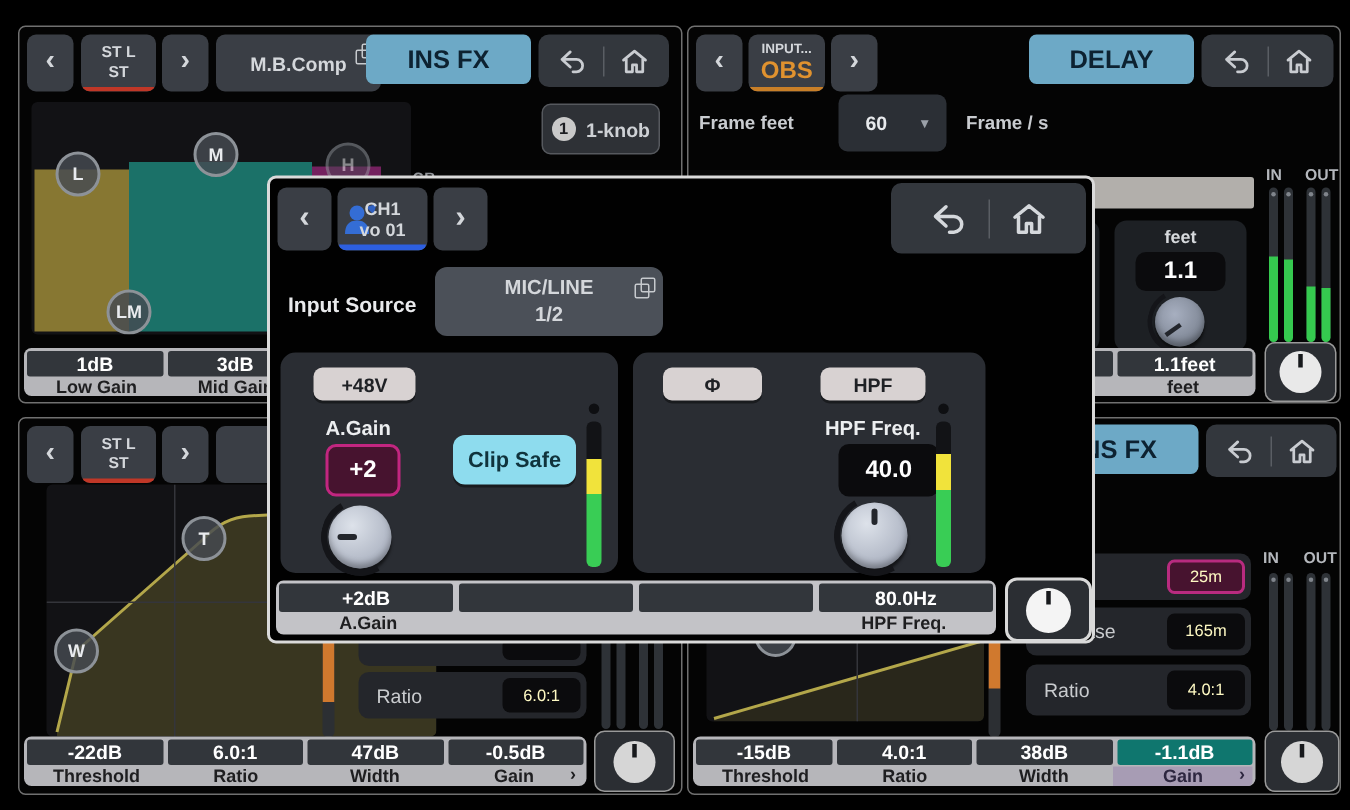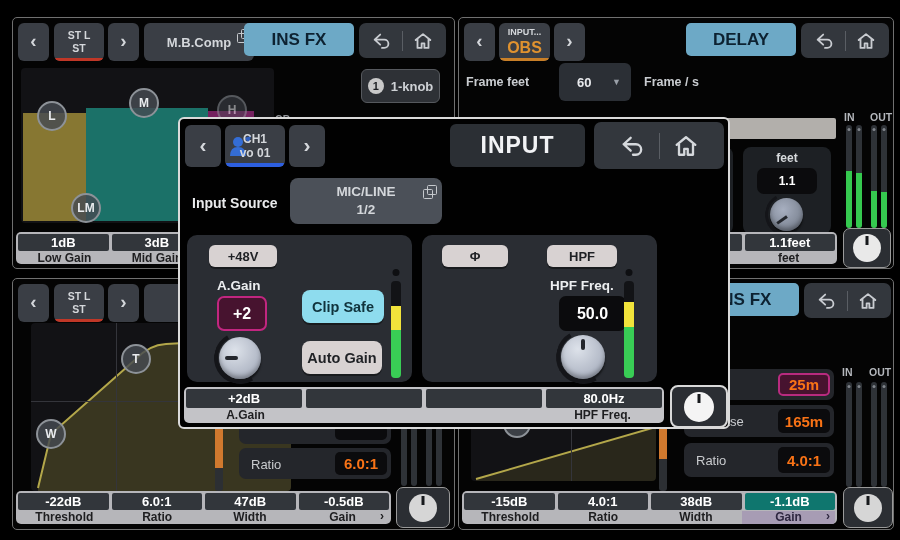--- a/index.html
+++ b/index.html
@@ -40,21 +40,21 @@
   .knob-icon::after{content:"";position:absolute;left:50%;top:2px;width:3px;height:9px;background:#17191c;transform:translateX(-50%);}
   .meter{position:absolute;width:6px;background:#2e3237;border-radius:3px;}
   .meter::before{content:"";position:absolute;top:3px;left:50%;transform:translateX(-50%);
                  width:3px;height:3px;border-radius:50%;background:#80858c;}
   .meter .fill{position:absolute;left:0;right:0;bottom:0;border-radius:0 0 3px 3px;background:#35c94f;}
   .gr-meter{position:absolute;width:8px;background:#2c2f33;border-radius:3px;overflow:hidden;}
   .gr-meter .gfill{position:absolute;top:0;left:0;right:0;background:#d0792e;}
   .rowbox{position:absolute;background:#24262b;border-radius:7px;color:#c9cbce;font-size:13px;}
   .rowbox .rlabel{position:absolute;left:12px;top:50%;transform:translateY(-50%);}
   .rowbox .rvalue{position:absolute;right:4px;top:4px;bottom:4px;width:52px;background:#0b0b0d;
-                  border-radius:5px;color:#f97316;font-weight:bold;font-size:15px;display:flex;
+                  border-radius:5px;color:#fef9c3;font-weight:normal;font-size:11px;display:flex;
                   align-items:center;justify-content:center;box-sizing:border-box;}
   .rowbox .rvalue.magenta{background:#47132f;border:2px solid #b82b7f;}
   .copy{position:absolute;width:8px;height:8px;border:1.5px solid #c6c9cd;border-radius:1.5px;}
   .copy::before{content:"";position:absolute;left:2.5px;top:-5.5px;width:8px;height:8px;
                 border:1.5px solid #c6c9cd;border-radius:1.5px;}
   .modal{position:absolute;left:178px;top:117px;width:548px;height:308px;background:#010101;
          border:2px solid #dadada;border-radius:6px;z-index:10;}
   .secbox{position:absolute;background:#2a2d33;border-radius:10px;}
   .lightbtn{position:absolute;background:#d8d2d2;color:#1f2125;font-weight:bold;border-radius:6px;
             display:flex;align-items:center;justify-content:center;box-shadow:0 2px 0 rgba(0,0,0,.4);}
@@ -196,21 +196,21 @@
     <div class="lbl" style="left:7px;top:57px;font-size:12.5px;">Frame feet</div>
     <div class="dd" style="left:100px;top:45px;width:72px;height:38px;">
       <span class="val">60</span>
       <span class="arr">▼</span>
     </div>
     <div class="lbl" style="left:185px;top:57px;font-size:12.5px;">Frame / s</div>
     <div class="abs" style="left:80px;top:100px;width:297px;height:21px;background:#b2afab;border-radius:2px;"></div>
     <div class="abs" style="left:182px;top:129px;width:92px;height:87px;background:#1d2024;border-radius:8px;"></div>
     <div class="abs" style="left:284px;top:129px;width:88px;height:87px;background:#1d2024;border-radius:8px;">
       <div class="abs" style="left:0;right:0;top:4px;text-align:center;color:#d6d9dc;font-size:12px;font-weight:bold;">feet</div>
-      <div class="valuebox" style="left:14px;top:21px;width:60px;height:26px;font-size:12px;">
+      <div class="valuebox" style="left:14px;top:21px;width:60px;height:26px;font-size:16px;">
           <span>1.1</span>
         </div>
       <div class="knob small" style="left:27px;top:51px;width:33px;height:33px;"></div>
     </div>
     <div class="mini-lbl" style="left:385px;top:93px;">IN</div>
     <div class="mini-lbl" style="left:411px;top:93px;">OUT</div>
     <div class="meter" style="left:387px;top:107px;height:103px;">
         <i class="fill" style="height:57px;"></i>
       </div>
     <div class="meter" style="left:397px;top:107px;height:103px;">
@@ -381,23 +381,20 @@
           <path d="M1 22 Q1 13 9 13 Q17 13 17 22 Z" fill="#3470dd"></path>
         <path d="M15 4 L22 2 L20 9" fill="#2f62c8"></path>
       </svg>
       <span>CH1</span>
       <span>vo 01</span>
       <i class="ul" style="background:#2d5fe0;height:4px;"></i>
     </div>
     <div class="btn nav" style="left:109px;top:6px;width:36px;height:42px;font-size:21px;">
         <span>›</span>
       </div>
-    <div class="abs" style="left:270px;top:5px;width:135px;height:43px;background:#2b2f34;border-radius:6px;display:flex;align-items:center;justify-content:center;color:#f2f3f5;font-weight:bold;font-size:23px;letter-spacing:1px;">
-        <span>INPUT</span>
-      </div>
     <div class="sysbox" style="left:414px;top:3px;width:130px;height:47px;">
       <span class="icobtn">
           <svg width="28" height="28" viewBox="0 0 24 24">
             <path d="M10 5 L4 10.5 L10 16 M4 10.5 H14.5 A4.5 4.5 0 0 1 14.5 19.5 H12" fill="none" stroke="#d5d8dc" stroke-width="2" stroke-linecap="round" stroke-linejoin="round"></path>
           </svg>
         </span>
       <span class="divider" style="height:26px;margin:0 12px;"></span>
       <span class="icobtn">
           <svg width="28" height="28" viewBox="0 0 24 24">
             <path d="M4 11 L12 4.5 L20 11 M6 9.5 V19.5 H10.5 V14.5 H13.5 V19.5 H18 V9.5" fill="none" stroke="#d5d8dc" stroke-width="2" stroke-linecap="round" stroke-linejoin="round"></path>
@@ -419,34 +416,31 @@
         <span>+48V</span>
       </div>
     <div class="lbl" style="left:37px;top:159px;font-size:13.5px;color:#eceef0;">A.Gain</div>
     <div class="valuebox magenta" style="left:37px;top:177px;width:50px;height:35px;font-size:16px;">
         <span>+2</span>
       </div>
     <div class="knob ind-left" style="left:39px;top:218px;width:42px;height:42px;"></div>
     <div class="lightbtn cyanbtn" style="left:122px;top:171px;width:82px;height:33px;font-size:14.5px;border-radius:8px;">
         <span>Clip Safe</span>
       </div>
-    <div class="lightbtn" style="left:122px;top:222px;width:80px;height:33px;font-size:14.5px;border-radius:8px;">
-        <span>Auto Gain</span>
-      </div>
     <div class="vmeter" style="left:211px;top:162px;height:97px;background:linear-gradient(180deg,#121316 0%,#121316 26%,#f1e33b 26%,#f1e33b 50%,#39cd55 50%,#39cd55 100%);"></div>
 
     <div class="lightbtn" style="left:262px;top:126px;width:66px;height:22px;font-size:13px;">
         <span>Φ</span>
       </div>
     <div class="lightbtn" style="left:367px;top:126px;width:70px;height:22px;font-size:13px;">
         <span>HPF</span>
       </div>
     <div class="lbl" style="left:370px;top:159px;font-size:13.5px;color:#eceef0;">HPF Freq.</div>
     <div class="valuebox" style="left:379px;top:177px;width:67px;height:35px;font-size:16px;">
-        <span>50.0</span>
+        <span>40.0</span>
       </div>
     <div class="knob ind-up" style="left:381px;top:216px;width:44px;height:44px;"></div>
     <div class="vmeter" style="left:444px;top:162px;height:97px;background:linear-gradient(180deg,#121316 0%,#121316 22%,#f1e33b 22%,#f1e33b 47%,#39cd55 47%,#39cd55 100%);"></div>
 
     <div class="strip" style="left:4px;top:268px;width:480px;height:36px;background:#c3c3c7;">
       <div class="cells" style="height:19px;gap:4px;">
         <div class="cell">+2dB</div>
         <div class="cell"></div>
         <div class="cell"></div>
         <div class="cell">80.0Hz</div>

